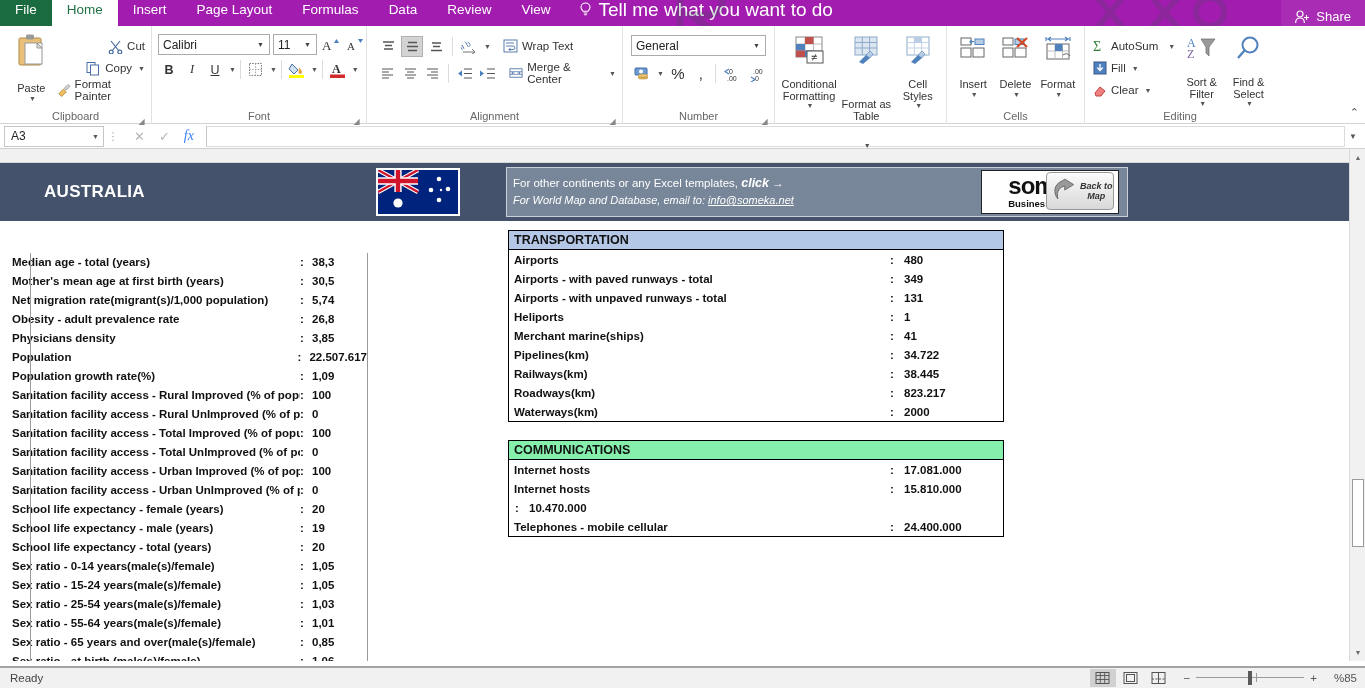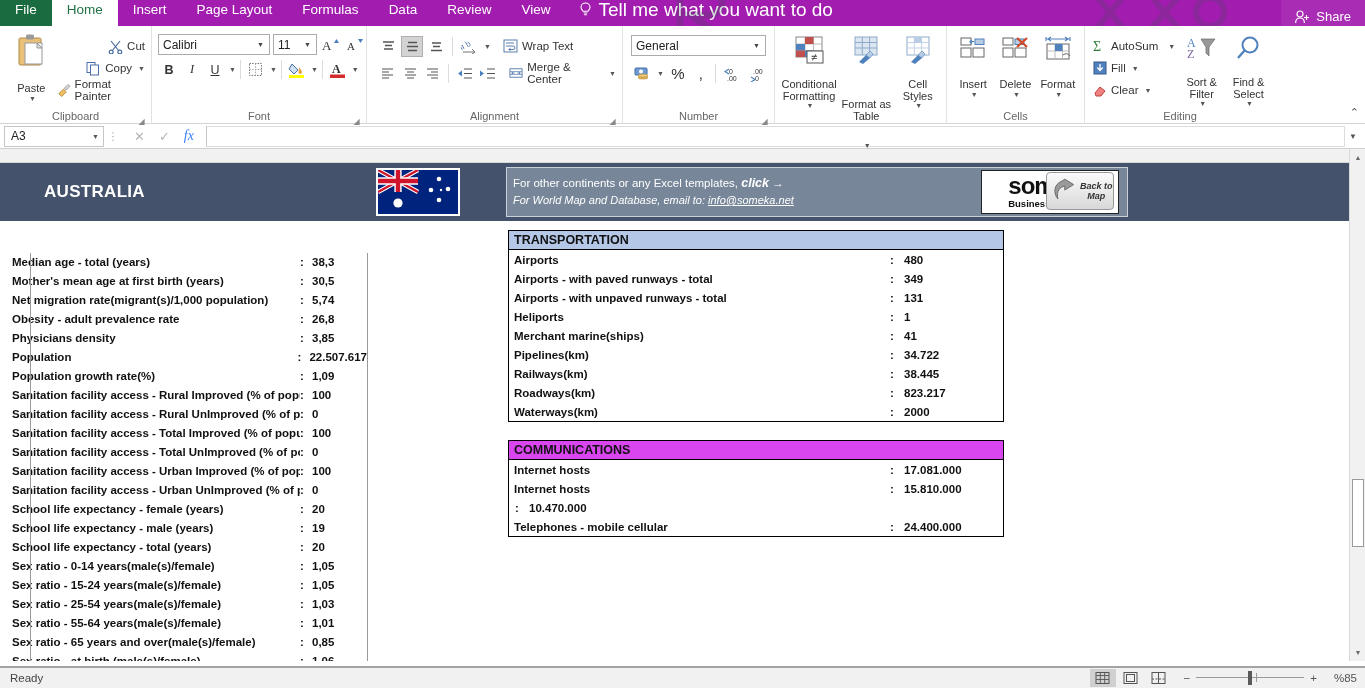--- a/index.html
+++ b/index.html
@@ -813,21 +813,21 @@
                   <div class="colon">:</div>
                   <div class="val">823.217</div>
                 </div>
                 <div class="trow">
                   <div class="lbl">Waterways(km)</div>
                   <div class="colon">:</div>
                   <div class="val">2000</div>
                 </div>
               </div>
               <div class="tbl" style="left: 48px; top: 219px;">
-                <div class="thead" style="background: #d946ef;">COMMUNICATIONS</div>
+                <div class="thead" style="background: #86efac;">COMMUNICATIONS</div>
                 <div class="trow">
                   <div class="lbl">Internet hosts</div>
                   <div class="colon">:</div>
                   <div class="val">17.081.000</div>
                 </div>
                 <div class="trow">
                   <div class="lbl">Internet hosts</div>
                   <div class="colon">:</div>
                   <div class="val">15.810.000</div>
                 </div>

